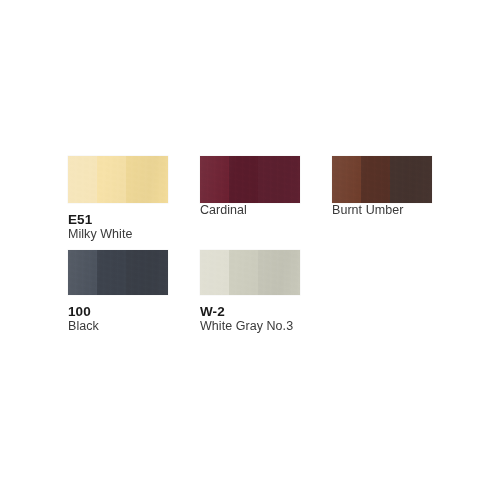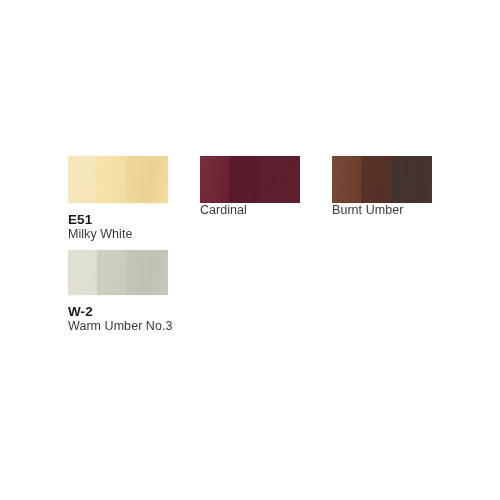--- a/index.html
+++ b/index.html
@@ -150,29 +150,40 @@
           <div class="chip-texture"></div>
           <div class="chip-sheen"></div>
         </div>
         <div class="chip-name">Burnt Umber</div>
       </div>
 
     </div>
 
     <div class="swatch-row row-2">
 
+      <div class="swatch-card">
+        <div class="chip">
+          <div class="chip-band b1" style="background-color: rgb(74, 81, 92);"></div>
+          <div class="chip-band b2" style="background-color: rgb(61, 67, 77);"></div>
+          <div class="chip-band b3" style="background-color: rgb(59, 64, 73);"></div>
+          <div class="chip-texture"></div>
+          <div class="chip-sheen"></div>
+        </div>
+        <div class="chip-code">100</div>
+        <div class="chip-name">Black</div>
+      </div>
 
       <div class="swatch-card">
         <div class="chip">
           <div class="chip-band b1" style="background-color: rgb(223, 222, 209);"></div>
           <div class="chip-band b2" style="background-color: rgb(207, 207, 192);"></div>
           <div class="chip-band b3" style="background-color: rgb(201, 201, 187);"></div>
           <div class="chip-texture"></div>
           <div class="chip-sheen"></div>
         </div>
         <div class="chip-code">W-2</div>
-        <div class="chip-name">Warm Umber No.3</div>
+        <div class="chip-name">White Gray No.3</div>
       </div>
 
     </div>
 
   </div>
 </div>
 
 </body></html>

